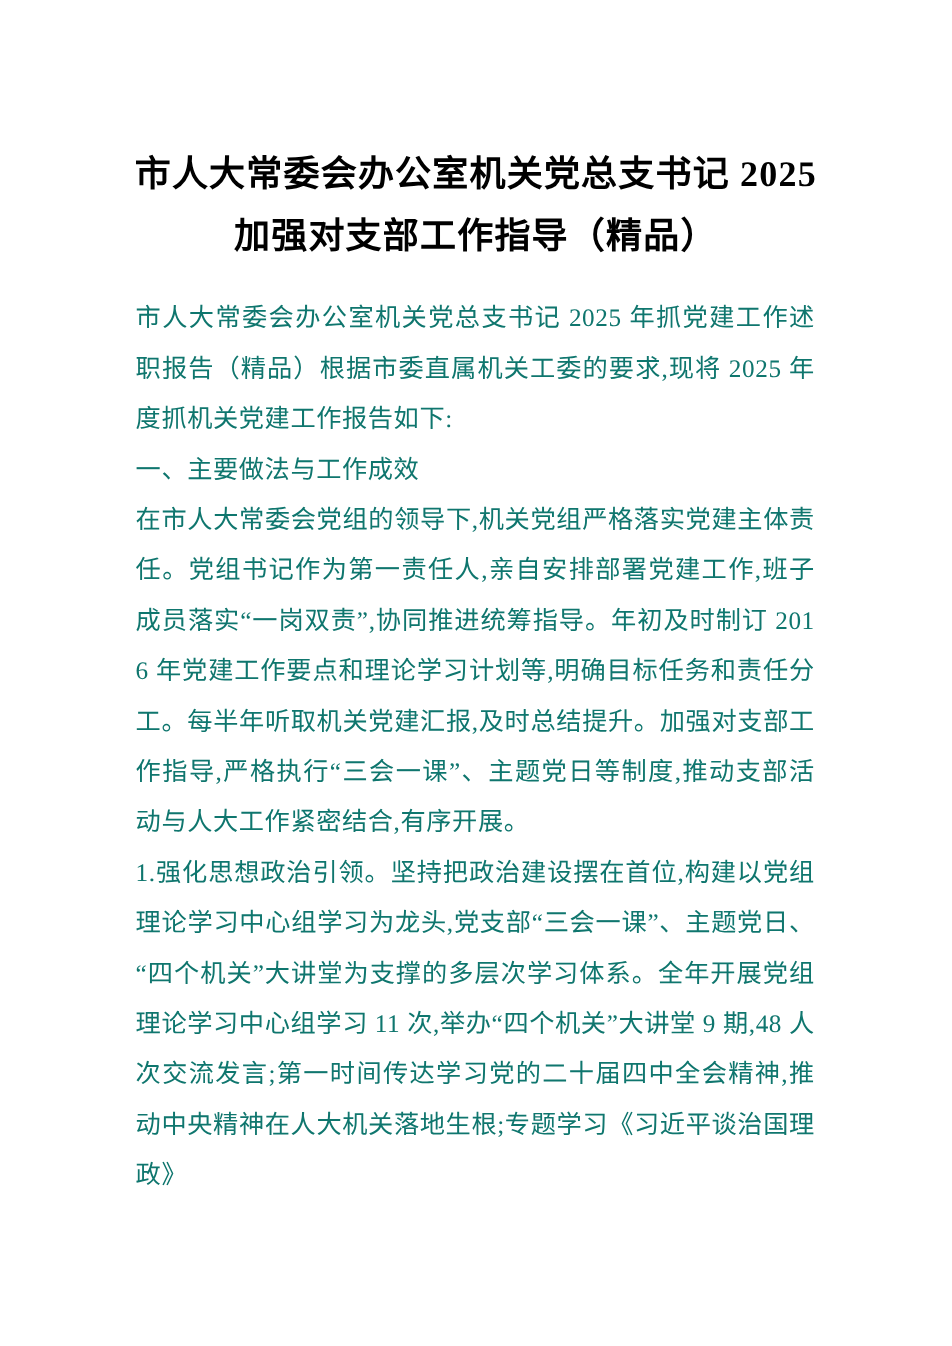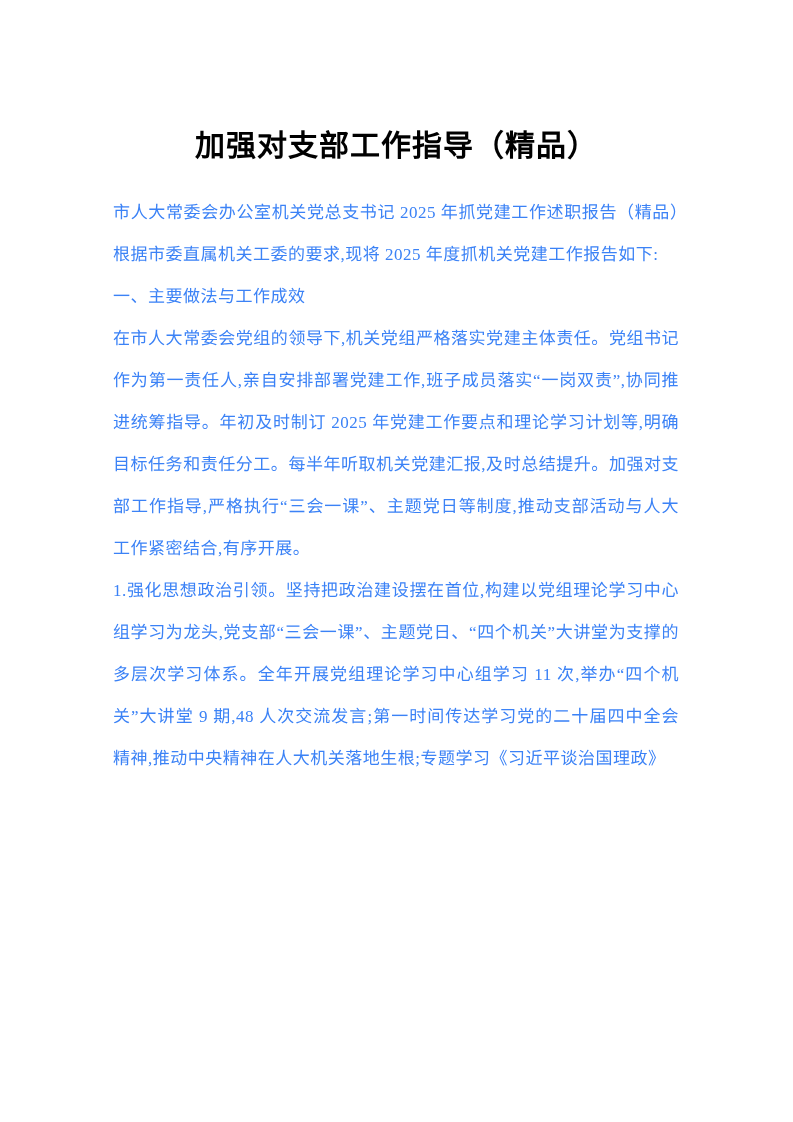--- a/index.html
+++ b/index.html
@@ -26,38 +26,39 @@
     line-height: 52px;
     letter-spacing: 1px;
     color: #000000;
   }
   .doc-body {
     margin-top: 20px;
     margin-left: 113px;
     width: 566px;
   }
   .doc-paragraph {
-    font-size: 17px;
+    font-size: 21px;
     line-height: 42px;
     text-align: justify;
     text-justify: inter-ideograph;
     letter-spacing: 0.5px;
-    color: #3b82f6;
+    color: #0f766e;
     word-break: break-all;
   }
 </style>
 </head>
 <body>
 
 <div class="page">
 
   <h1 class="doc-title">
+    <span style="display:block">市人大常委会办公室机关党总支书记 2025</span>
     <span style="display:block">加强对支部工作指导（精品）</span>
   </h1>
 
   <div class="doc-body">
     <p class="doc-paragraph">市人大常委会办公室机关党总支书记 2025 年抓党建工作述职报告（精品）根据市委直属机关工委的要求,现将 2025 年度抓机关党建工作报告如下:</p>
     <p class="doc-paragraph">一、主要做法与工作成效</p>
-    <p class="doc-paragraph">在市人大常委会党组的领导下,机关党组严格落实党建主体责任。党组书记作为第一责任人,亲自安排部署党建工作,班子成员落实“一岗双责”,协同推进统筹指导。年初及时制订 2025 年党建工作要点和理论学习计划等,明确目标任务和责任分工。每半年听取机关党建汇报,及时总结提升。加强对支部工作指导,严格执行“三会一课”、主题党日等制度,推动支部活动与人大工作紧密结合,有序开展。</p>
+    <p class="doc-paragraph">在市人大常委会党组的领导下,机关党组严格落实党建主体责任。党组书记作为第一责任人,亲自安排部署党建工作,班子成员落实“一岗双责”,协同推进统筹指导。年初及时制订 2016 年党建工作要点和理论学习计划等,明确目标任务和责任分工。每半年听取机关党建汇报,及时总结提升。加强对支部工作指导,严格执行“三会一课”、主题党日等制度,推动支部活动与人大工作紧密结合,有序开展。</p>
     <p class="doc-paragraph">1.强化思想政治引领。坚持把政治建设摆在首位,构建以党组理论学习中心组学习为龙头,党支部“三会一课”、主题党日、“四个机关”大讲堂为支撑的多层次学习体系。全年开展党组理论学习中心组学习 11 次,举办“四个机关”大讲堂 9 期,48 人次交流发言;第一时间传达学习党的二十届四中全会精神,推动中央精神在人大机关落地生根;专题学习《习近平谈治国理政》</p>
   </div>
 
 </div>
 
 </body></html>

